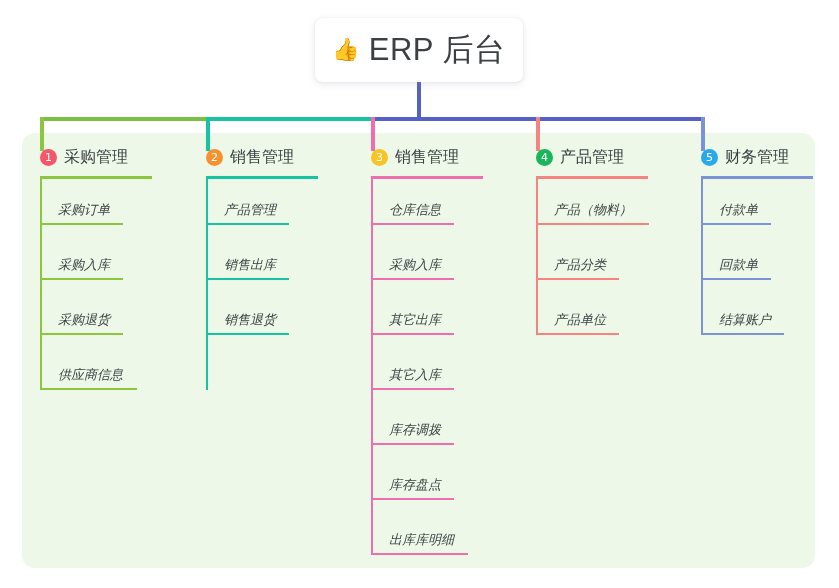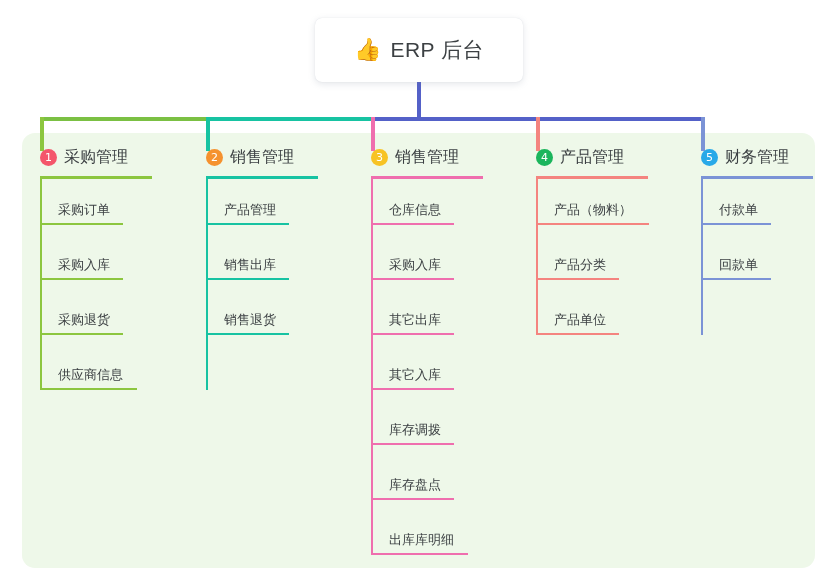--- a/index.html
+++ b/index.html
@@ -39,21 +39,21 @@
     height: 64px;
     background: #ffffff;
     border-radius: 7px;
     box-shadow: 0 2px 7px rgba(120,130,150,0.20), 0 0 1px rgba(120,130,150,0.25);
     display: flex;
     align-items: center;
     justify-content: center;
     gap: 9px;
   }
   .title-text {
-    font-size: 21px;
+    font-size: 31px;
     color: #3c4043;
     letter-spacing: 0.5px;
     white-space: nowrap;
   }
   .thumb-emoji {
     font-size: 22px;
     line-height: 1;
     display: block;
   }
 
@@ -117,20 +117,21 @@
   }
   .trunk {
     position: absolute;
     left: 17px;
     top: 0;
     width: 2px;
   }
   .item {
     position: relative;
     height: 55px;
+    font-style: italic;
   }
   .item-label {
     position: absolute;
     left: 35px;
     bottom: 15px;
     font-size: 13px;
     color: #3c4043;
     white-space: nowrap;
   }
   .item-rule {
@@ -282,17 +283,21 @@
         <div class="items">
           <div class="trunk" style="background: rgb(123, 147, 214); height: 156px;"></div>
           <div class="item">
             <span class="item-label">付款单</span>
             <div class="item-rule" style="background: rgb(123, 147, 214); width: 70px;"></div>
           </div>
           <div class="item">
             <span class="item-label">回款单</span>
             <div class="item-rule" style="background: rgb(123, 147, 214); width: 70px;"></div>
           </div>
+          <div class="item">
+            <span class="item-label">结算账户</span>
+            <div class="item-rule" style="background: rgb(123, 147, 214); width: 83px;"></div>
+          </div>
         </div>
       </div>
     </div>
 
 </div>
 
 </body></html>

